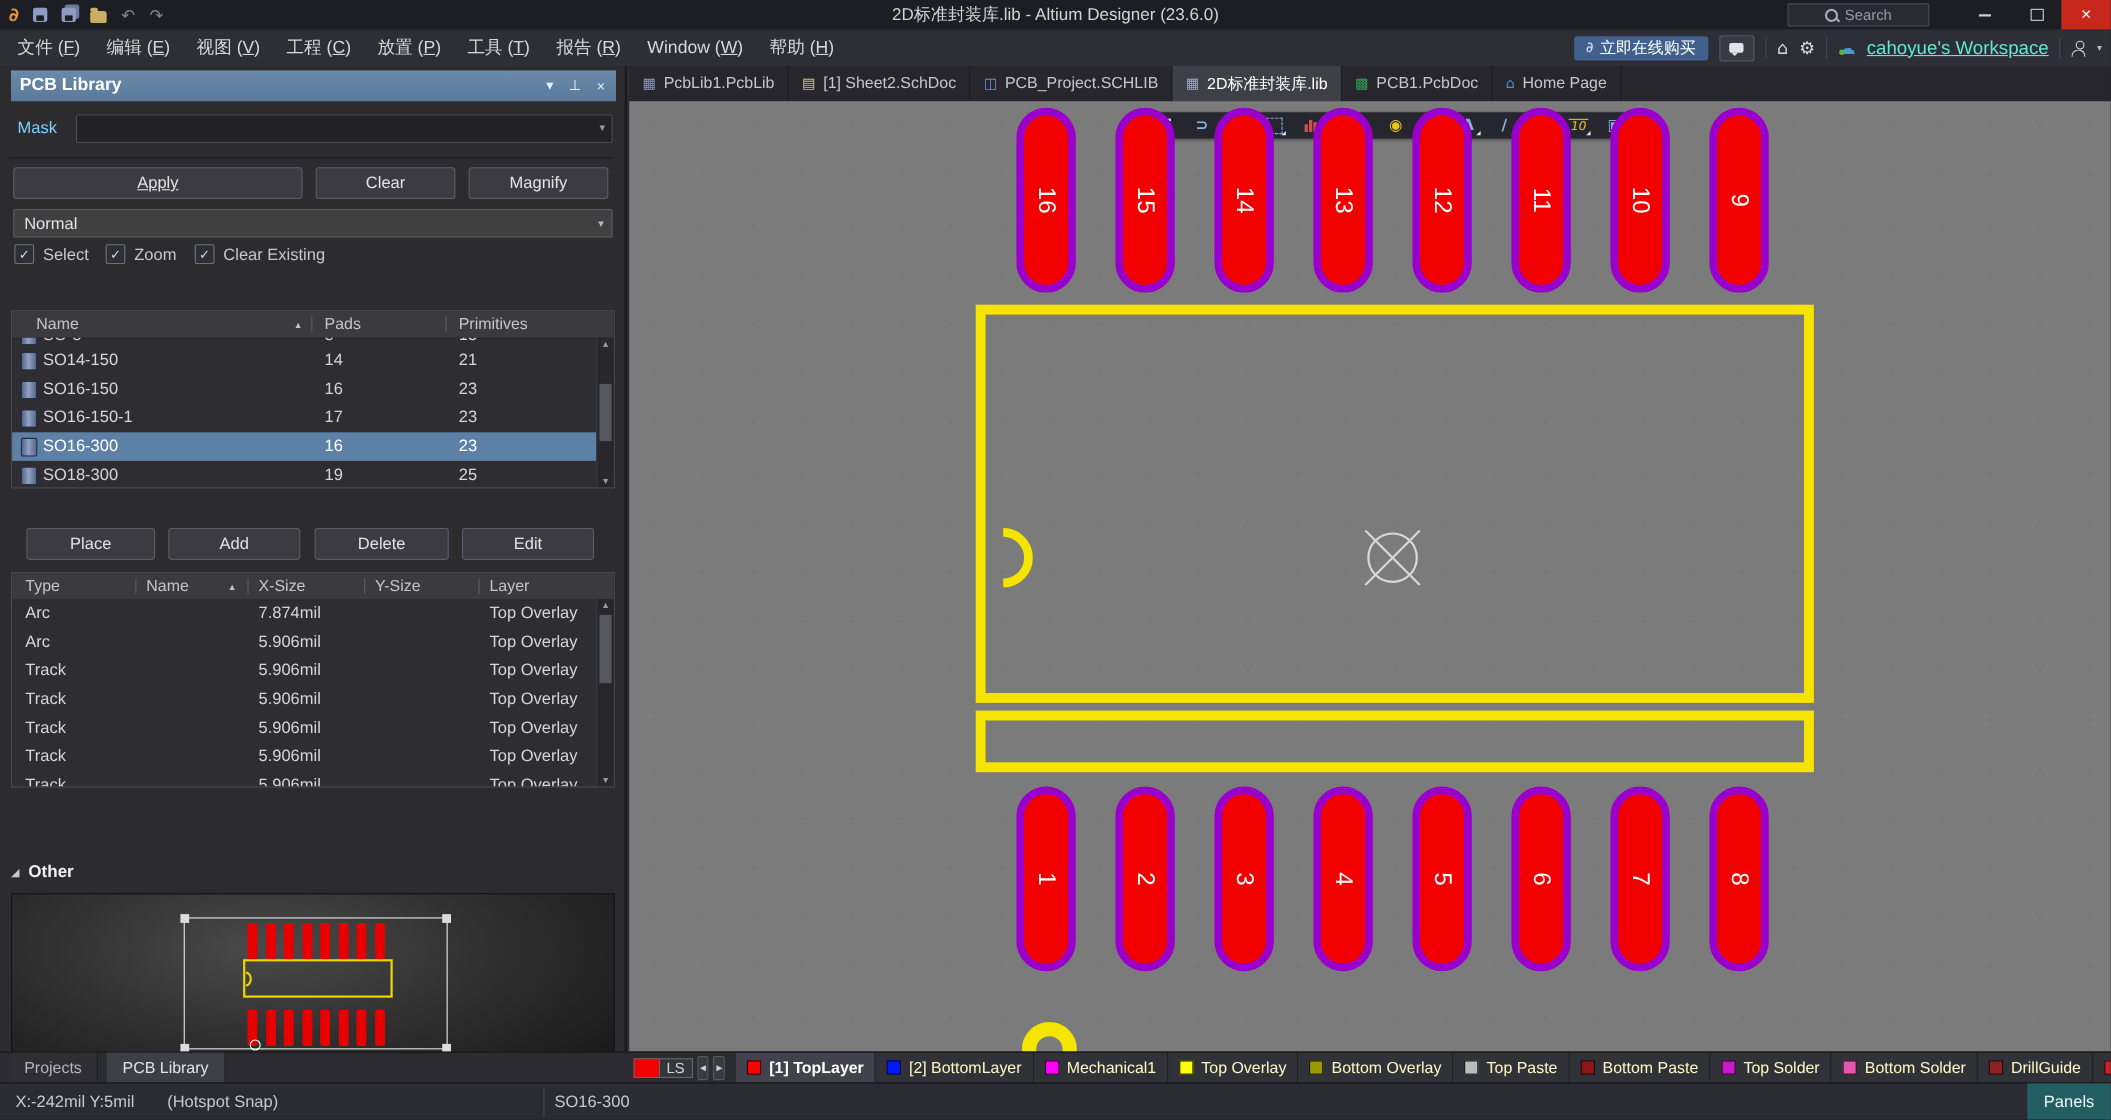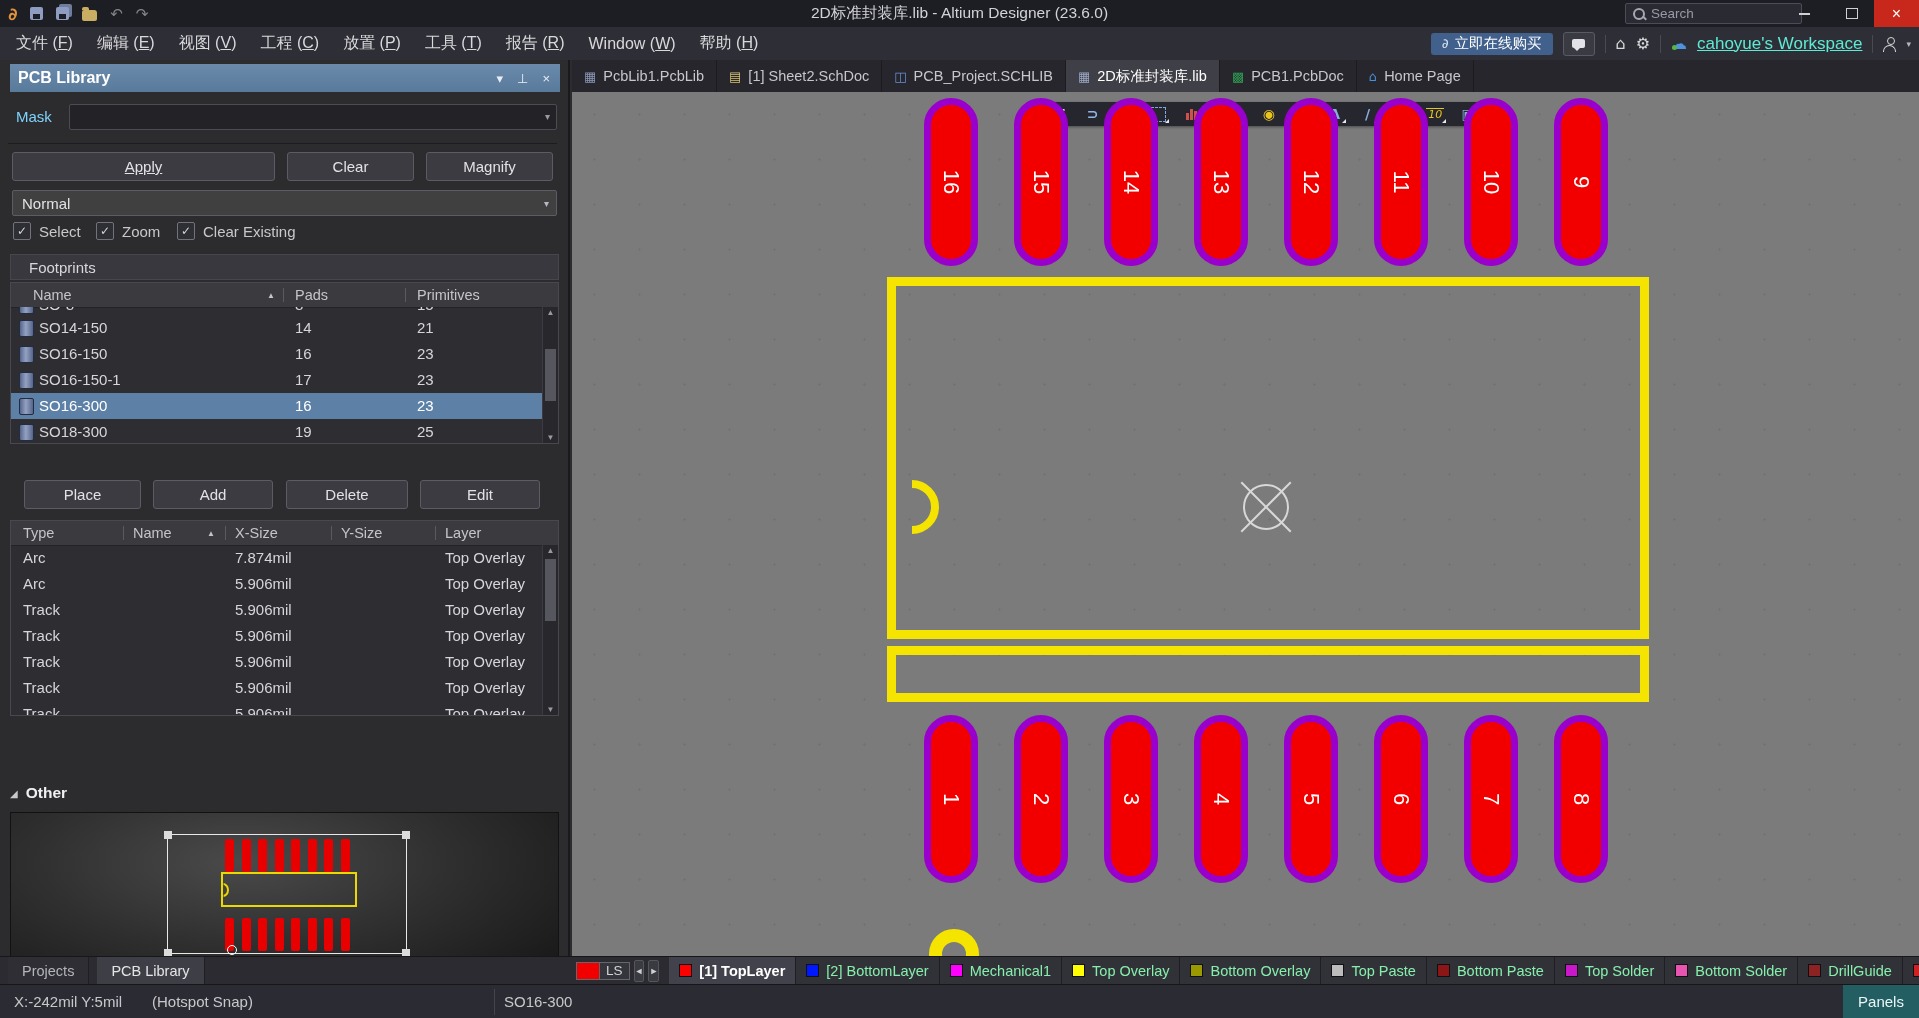--- a/index.html
+++ b/index.html
@@ -12,22 +12,22 @@
   #titlebar{position:absolute;left:0;top:0;width:1919px;height:27px;background:#1d1d24;}
   #qicons{position:absolute;left:8px;top:0;height:27px;display:flex;align-items:center;gap:13px;}
   .qico{font-size:15px;color:#98a2c0;}
   .floppy{width:13px;height:13px;background:#8e9cc2;border-radius:2px;position:relative;}
   .floppy:after{content:"";position:absolute;left:3px;bottom:1px;width:7px;height:5px;background:#1d1d24;}
   .floppy.double{box-shadow:3px -3px 0 #6e7c9e;}
   .folder{width:15px;height:11px;background:#c9ad62;border-radius:2px 3px 2px 2px;position:relative;margin-top:3px;}
   .folder:before{content:"";position:absolute;left:0;top:-3px;width:7px;height:3px;background:#c9ad62;border-radius:2px 2px 0 0;}
   #wintitle{position:absolute;left:0;right:0;top:0;height:27px;display:flex;align-items:center;justify-content:center;
             font-size:15.5px;color:#d2d2d8;pointer-events:none;}
-  #searchbox{position:absolute;left:1625px;top:3px;width:177px;height:21px;background:#2a2a33;
-             border:1px solid #4c4c58;border-radius:2px;display:flex;align-items:center;gap:6px;padding:0 7px;box-sizing:border-box;}
+  #searchbox{position:absolute;left:1625px;top:3px;width:129px;height:21px;background:#2a2a33;
+             border:1px solid #4c4c58;border-radius:2px;display:flex;align-items:center;gap:6px;padding:0 7px;box-sizing:border-box;justify-content:center;}
   .lens{width:8px;height:8px;border:2px solid #a8a8b2;border-radius:50%;position:relative;flex:0 0 auto;}
   .lens:after{content:"";position:absolute;left:7px;top:7px;width:5px;height:2px;background:#a8a8b2;transform:rotate(45deg);}
   #searchph{font-size:13.5px;color:#9a9aa4;}
   .winbtn{position:absolute;top:0;height:27px;display:flex;align-items:center;justify-content:center;color:#cfcfd6;}
   #btn-min{left:1782px;width:44px;} #btn-min i{display:block;width:11px;height:2px;background:#cfcfd6;}
   #btn-max{left:1830px;width:44px;} #btn-max i{display:block;width:10px;height:9px;border:1px solid #cfcfd6;}
   #btn-close{left:1874px;width:45px;background:#c8281c;color:#fff;font-size:16px;}
 
   
   #menubar{position:absolute;left:0;top:27px;width:1919px;height:33px;background:#2e2e36;}
@@ -146,21 +146,21 @@
   #layerbar{position:absolute;left:570px;top:956px;width:1349px;height:28px;background:#2b2b31;border-top:1px solid #17171a;
             display:flex;align-items:center;overflow:hidden;box-sizing:border-box;}
   #lsgroup{display:flex;align-items:center;height:22px;margin-left:6px;}
   #lsswatch{width:22px;height:16px;background:#f20000;border:1px solid #66666e;}
   #lslabel{height:16px;padding:0 6px;border:1px solid #66666e;border-left:none;font-size:13.5px;color:#d2d2d8;
            display:flex;align-items:center;background:#35353c;}
   .larrow{width:20px;height:20px;margin-left:4px;background:#3a3a41;border:1px solid #55555e;border-radius:2px;
           display:flex;align-items:center;justify-content:center;font-size:9px;color:#cfcfd6;}
   #ltabs{display:flex;align-items:stretch;height:100%;margin-left:10px;}
   .ltab{display:flex;align-items:center;gap:7px;padding:0 10px;border-right:1px solid #1e1e24;background:#313138;
-        font-size:14.5px;color:#86efac;white-space:nowrap;}
+        font-size:14.5px;color:#fef9c3;white-space:nowrap;}
   .ltab.active{background:#42424c;color:#fff;font-weight:bold;}
   .lsw{width:13px;height:13px;border:1px solid #101014;box-sizing:border-box;}
   #bottomtabs{position:absolute;left:0;top:956px;width:570px;height:28px;background:#2b2b31;border-top:1px solid #17171a;
               display:flex;align-items:stretch;box-sizing:border-box;}
   .btab{display:flex;align-items:center;padding:0 14px;font-size:14.5px;color:#b4b4bc;background:#2e2e34;
         border-right:1px solid #1e1e24;margin-left:8px;}
   .btab.active{background:#3e3e46;color:#e4e4e8;}
   #statusbar{position:absolute;left:0;top:984px;width:1919px;height:34px;background:#2b2b33;border-top:1px solid #17171a;box-sizing:border-box;}
   #statusbar .st{position:absolute;top:8px;font-size:15px;color:#c8c8cc;white-space:nowrap;}
   #stsep{position:absolute;left:494px;top:4px;width:1px;height:26px;background:#44444c;}
@@ -286,23 +286,20 @@
         </label>
         <label class="chk" style="left: 96px;">
           <span class="chkbox">✓</span>
           <span class="chklabel">Zoom</span>
         </label>
         <label class="chk" style="left: 177px;">
           <span class="chkbox">✓</span>
           <span class="chklabel">Clear Existing</span>
         </label>
       </div>
-    <div id="fpbar">
-      <span class="t">Footprints</span>
-    </div>
 
     <div id="fptable" class="tbl">
       <div class="thead">
           <span class="hcol" style="left: 22px;">Name</span>
           <span class="hcol" style="left: 284px;">Pads</span>
           <span class="vsep" style="left: 272px;"></span>
           <span class="hcol" style="left: 406px;">Primitives</span>
           <span class="vsep" style="left: 394px;"></span>
           <span class="sort" style="left: 256px;">▲</span>
         </div>

